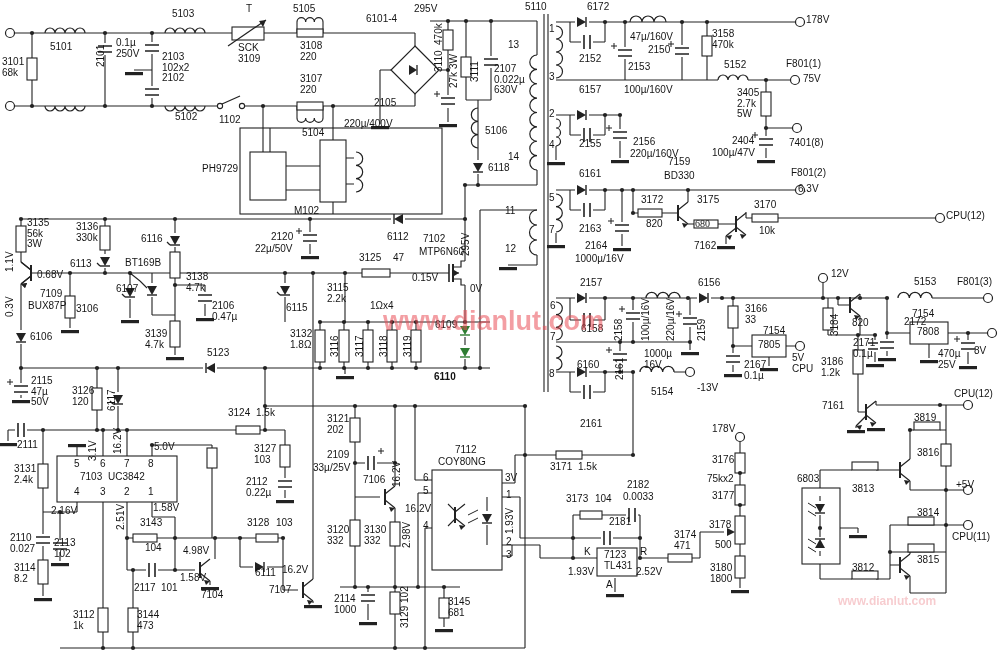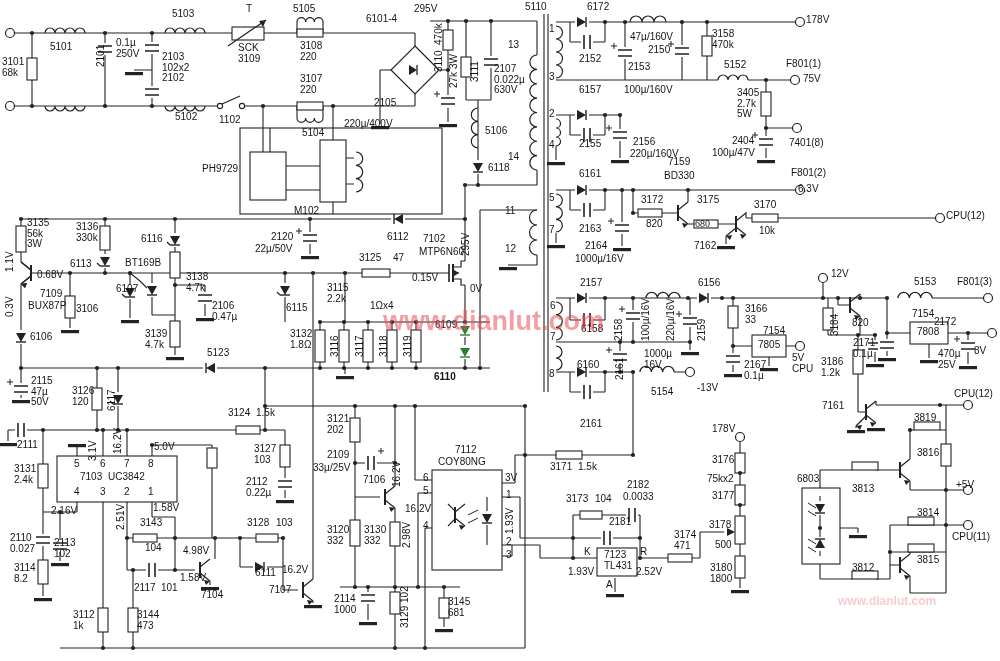--- a/index.html
+++ b/index.html
@@ -605,21 +605,21 @@
       <span class="lbl" style="left: 580px; top: 419px;">2161</span>
       <span class="lbl" style="left: 550px; top: 462px;">3171</span>
       <span class="lbl" style="left: 578px; top: 462px;">1.5k</span>
       <span class="lbl" style="left: 831px; top: 269px;">12V</span>
       <span class="lbl" style="left: 914px; top: 277px;">5153</span>
       <span class="lbl" style="left: 957px; top: 277px;">F801(3)</span>
       <span class="lbl v" style="left: 830px; top: 336px;">3184</span>
       <span class="lbl" style="left: 852px; top: 318px;">820</span>
       <span class="lbl" style="left: 912px; top: 309px;">7154</span>
       <span class="lbl" style="left: 917px; top: 327px;">7808</span>
-      <span class="lbl" style="left: 934px; top: 317px;">2172</span>
+      <span class="lbl" style="left: 904px; top: 317px;">2172</span>
       <span class="lbl" style="left: 853px; top: 338px;">2171
 0.1µ</span>
       <span class="lbl" style="left: 938px; top: 349px;">470µ
 25V</span>
       <span class="lbl" style="left: 974px; top: 346px;">8V</span>
       <span class="lbl" style="left: 821px; top: 357px;">3186
 1.2k</span>
       <span class="lbl" style="left: 822px; top: 401px;">7161</span>
       <span class="lbl" style="left: 954px; top: 389px;">CPU(12)</span>
       <span class="lbl" style="left: 914px; top: 413px;">3819</span>

